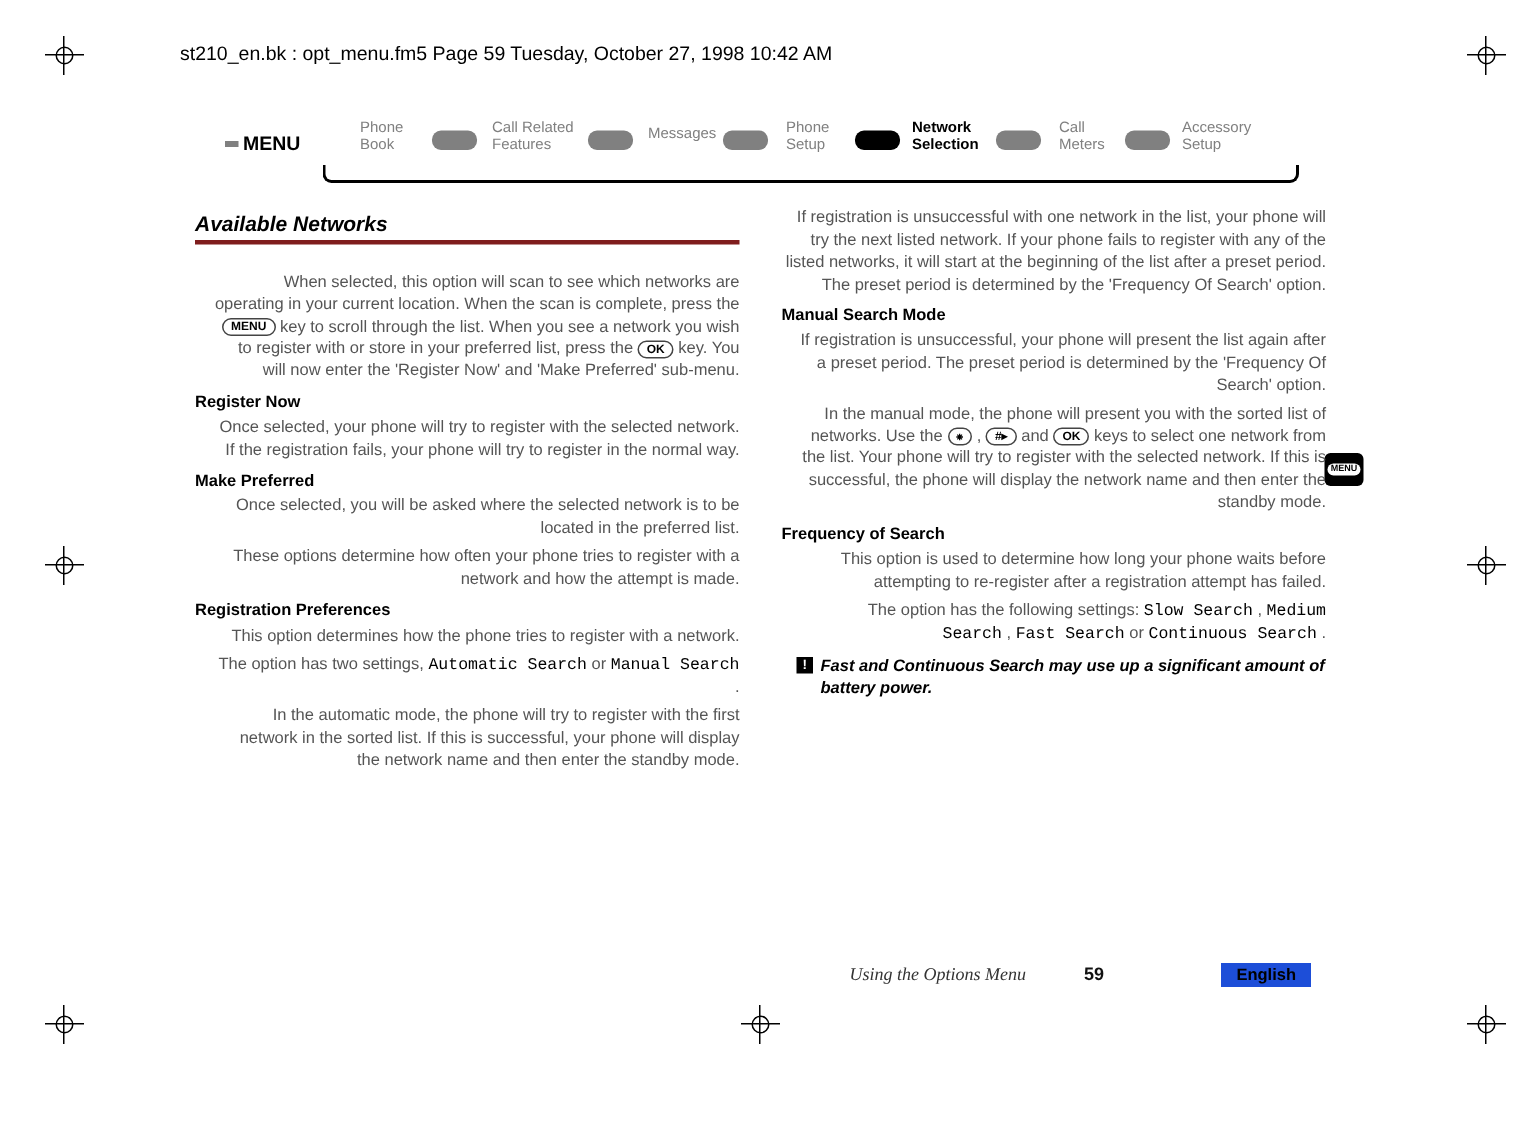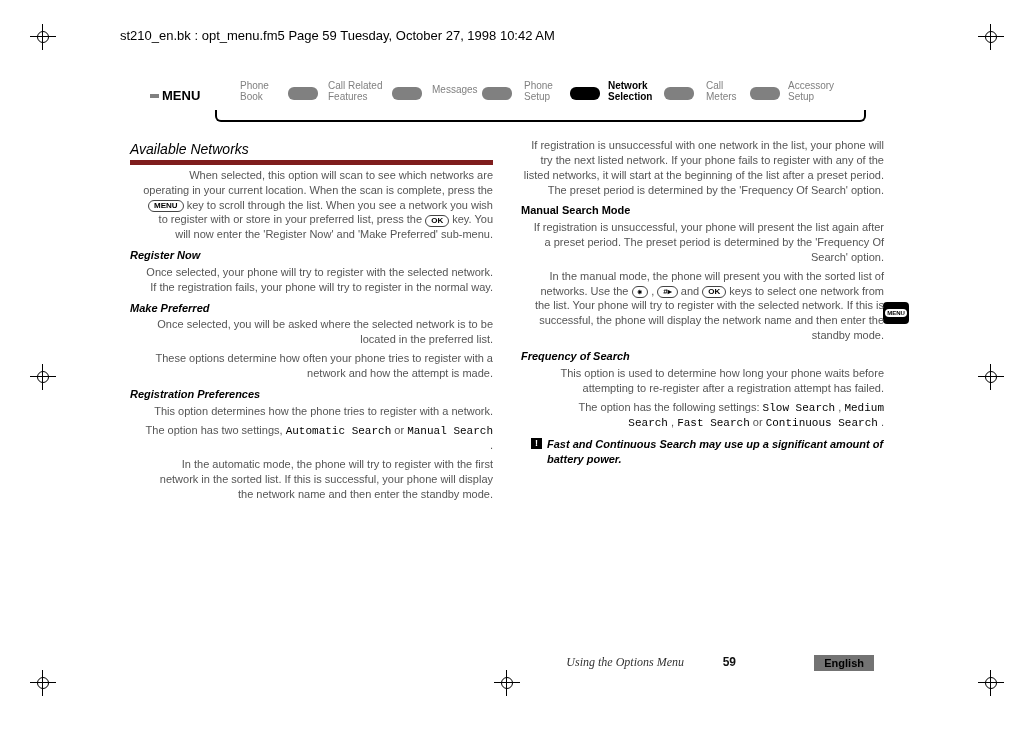--- a/index.html
+++ b/index.html
@@ -82,34 +82,33 @@
   }
   .columns {
     display: flex;
     gap: 28px;
     font-size: 11px;
     color: #444;
     line-height: 1.35;
   }
   .col { flex: 1; }
   .h1 {
-    font-weight: normal;
+    font-weight: bold;
     font-style: italic;
     font-size: 14px;
     color: #000;
-    border-bottom: 5px solid #7f1d1d;
+    border-bottom: 3px solid #7f1d1d;
     padding-bottom: 1px;
-    margin: 4px 0 3px 0;
+    margin: 4px 0 18px 0;
   }
   .h2 {
     font-weight: bold;
     font-size: 11px;
     color: #000;
     margin: 6px 0 2px 0;
-    font-style: italic;
   }
   .h3 {
     font-weight: bold;
     font-size: 11px;
     color: #000;
     margin: 6px 0 2px 0;
   }
   .body-p {
     margin: 2px 0 4px 12px;
     color: #555;
@@ -148,21 +147,21 @@
     height: 11px;
     background: #000;
     color: #fff;
     font-size: 9px;
     text-align: center;
     line-height: 11px;
     font-style: normal;
   }
   .footer {
     position: absolute;
-    bottom: 79px;
+    bottom: 92px;
     left: 130px;
     right: 130px;
     height: 20px;
   }
   .footer-title {
     position: absolute;
     right: 200px;
     font-style: italic;
     font-family: Georgia, serif;
     font-size: 12px;
@@ -173,21 +172,21 @@
     right: 148px;
     font-weight: bold;
     font-size: 12px;
   }
   .footer-lang {
     position: absolute;
     right: 10px;
     font-weight: bold;
     font-size: 11px;
     color: #000;
-    background: #737373;
+    background: #1d4ed8;
     padding: 2px 10px;
   }
   .side-tab {
     position: absolute;
     right: 105px;
     top: 302px;
     width: 26px;
     height: 22px;
     background: #000;
     border-radius: 4px;

